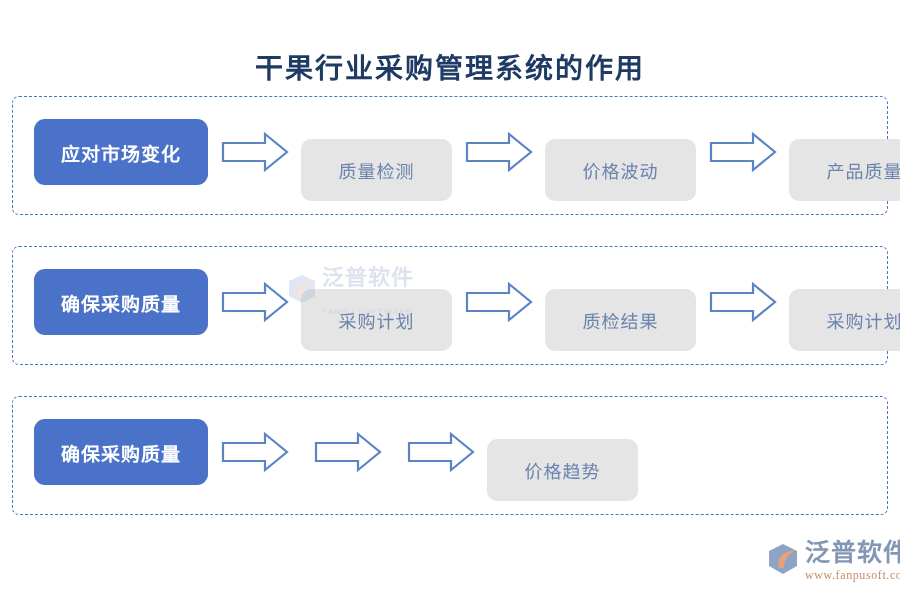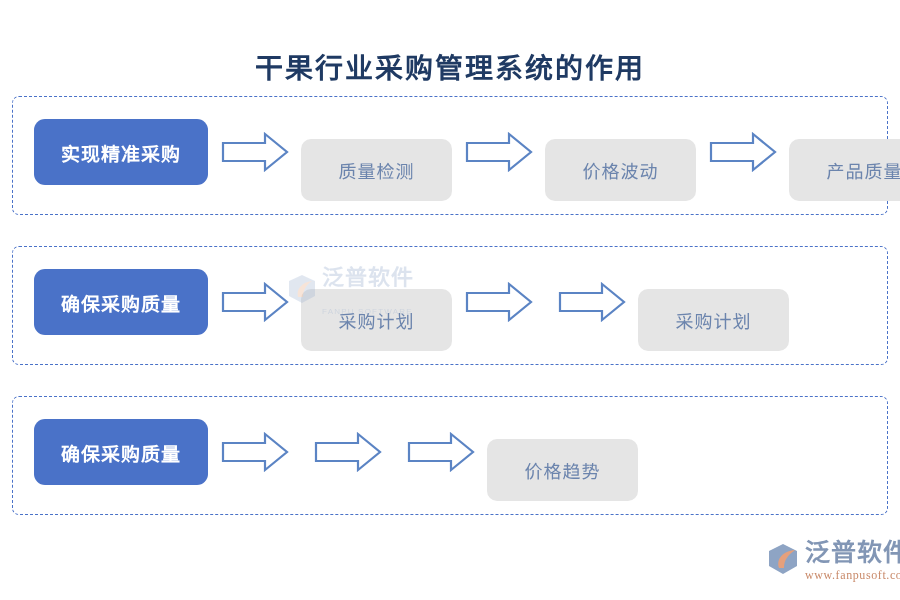--- a/index.html
+++ b/index.html
@@ -172,21 +172,21 @@
 </head>
 <body>
 
 <div class="canvas">
 
   <div class="page-title">干果行业采购管理系统的作用</div>
 
   <div class="panel panel-1">
     <div class="flow-row">
 
-      <div class="node-primary">实现精准采购</div>
+      <div class="node-primary">应对市场变化</div>
 
       <div class="arrow-gap">
         <svg width="68" height="42" viewBox="0 0 68 42" aria-hidden="true">
           <path d="M2 12 L44 12 L44 3 L66 21 L44 39 L44 30 L2 30 Z" fill="none" stroke="#5b84c4" stroke-width="2.2" stroke-linejoin="miter"></path>
         </svg>
       </div>
 
       <div class="node-step">质量检测</div>
 
       <div class="arrow-gap">
@@ -219,20 +219,21 @@
       </div>
 
       <div class="node-step">采购计划</div>
 
       <div class="arrow-gap">
         <svg width="68" height="42" viewBox="0 0 68 42" aria-hidden="true">
           <path d="M2 12 L44 12 L44 3 L66 21 L44 39 L44 30 L2 30 Z" fill="none" stroke="#5b84c4" stroke-width="2.2" stroke-linejoin="miter"></path>
         </svg>
       </div>
 
+      <div class="node-step">质检结果</div>
 
       <div class="arrow-gap">
         <svg width="68" height="42" viewBox="0 0 68 42" aria-hidden="true">
           <path d="M2 12 L44 12 L44 3 L66 21 L44 39 L44 30 L2 30 Z" fill="none" stroke="#5b84c4" stroke-width="2.2" stroke-linejoin="miter"></path>
         </svg>
       </div>
 
       <div class="node-step">采购计划</div>
     </div>
   </div>

